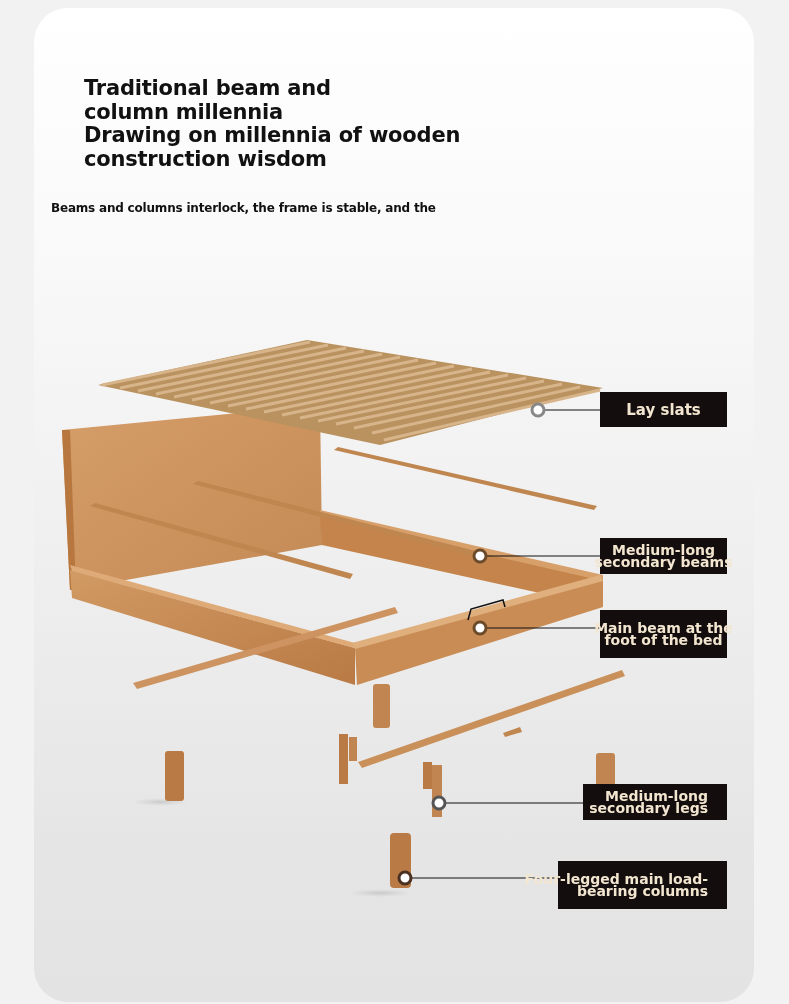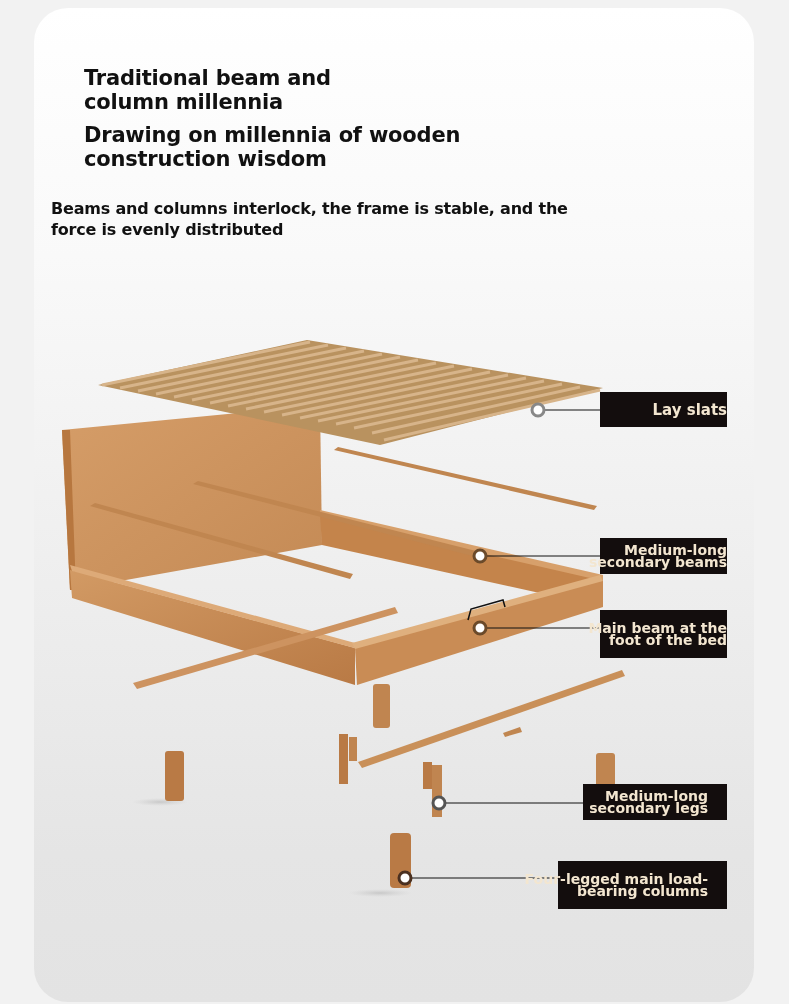--- a/index.html
+++ b/index.html
@@ -14,53 +14,52 @@
     border-radius: 34px;
     background: linear-gradient(180deg, #ffffff 0%, #f9f9f9 25%, #efefef 55%, #e5e5e5 85%, #e3e3e3 100%);
     overflow: hidden;
   }
   .h1 {
     position: absolute; left: 84px; font-weight: bold; font-size: 21px;
     line-height: 24px; color: #111; letter-spacing: -0.2px;
   }
   .h1 span { display: block; }
   .sub {
-    position: absolute; left: 51px; top: 198px; font-weight: bold; font-size: 16px;
+    position: absolute; left: 51px; top: 198px; font-weight: bold; font-size: 12px;
     line-height: 21px; color: #111; letter-spacing: -0.2px;
   }
   .sub span { display: block; }
   .illus { position: absolute; left: 0; top: 0; width: 789px; height: 1004px; }
   .label-box {
     position: absolute; background: #130d0d; color: #f3e6d0;
     font-weight: bold; box-sizing: border-box;
     display: flex; flex-direction: column; justify-content: center;
   }
   .label-box span { display: block; white-space: nowrap; }
-  .lb-left { align-items: flex-end; }
+  .lb-left { align-items: center; }
   .lb-right { align-items: flex-end; padding-right: 19px; }
   .lb-right span { text-align: right; }
   .lb-big { font-size: 15px; }
   .lb-small { font-size: 14px; line-height: 12px; }
 </style>
 </head>
 <body>
 
 <div class="card"></div>
 
-<div class="h1" style="top:66px;">
+<div class="h1" style="top:76px;">
   <span>Traditional beam and</span>
   <span>column millennia</span>
 </div>
 <div class="h1" style="top:123px;">
   <span>Drawing on millennia of wooden</span>
   <span>construction wisdom</span>
 </div>
 <div class="sub">
   <span>Beams and columns interlock, the frame is stable, and the</span>
-  <span>force is evenly distributed</span>
 </div>
 
 <svg class="illus" viewBox="0 0 789 1004">
   <defs>
     <linearGradient id="woodG" x1="0" y1="0" x2="1" y2="1">
       <stop offset="0" stop-color="#d29a64"></stop>
       <stop offset="1" stop-color="#b97a45"></stop>
     </linearGradient>
     <linearGradient id="headG" x1="0" y1="0" x2="1" y2="1">
       <stop offset="0" stop-color="#d59d68"></stop>

